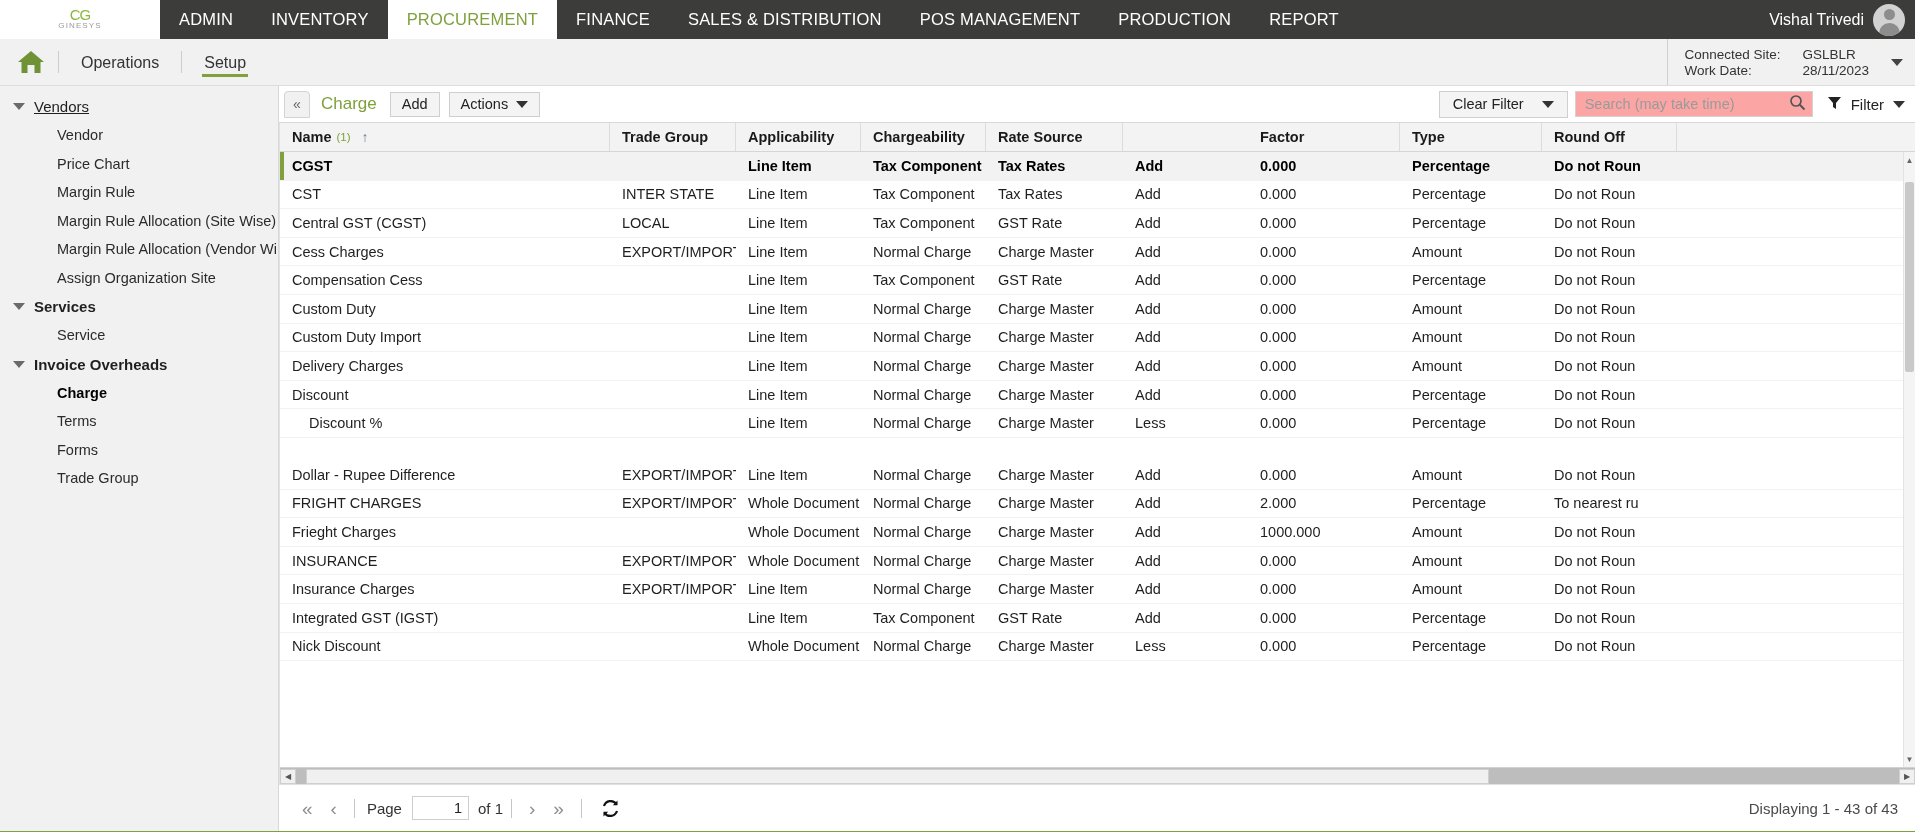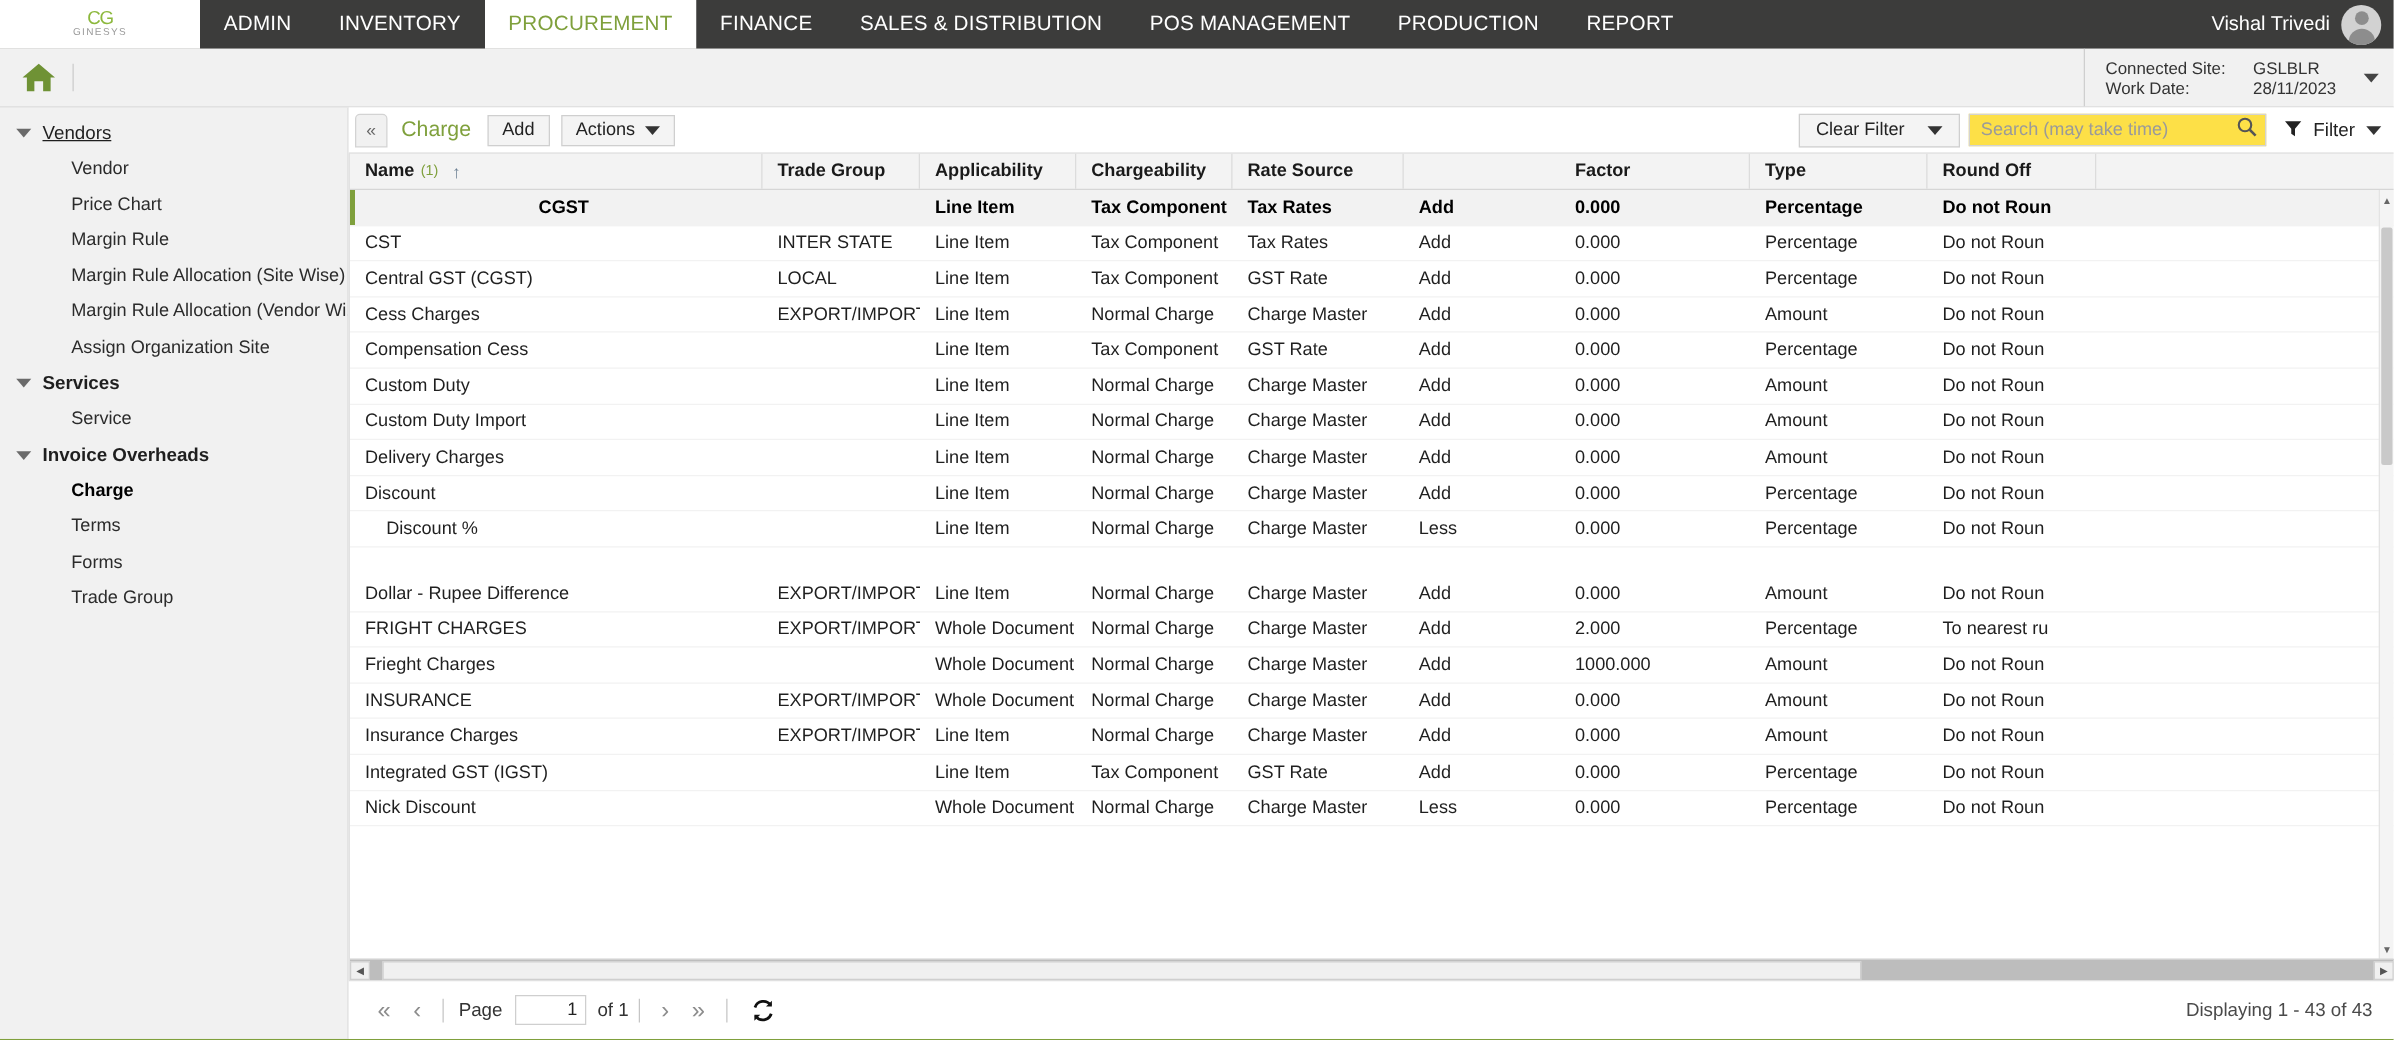--- a/index.html
+++ b/index.html
@@ -263,21 +263,21 @@
     margin-left: auto;
     display: flex;
     align-items: center;
     gap: 0;
     padding-right: 10px;
   }
   .search-box {
     width: 238px;
     height: 26px;
     border: 1px solid #d3d3d3;
-    background: #fde047;
+    background: #fca5a5;
     display: flex;
     align-items: center;
     padding: 0 6px 0 9px;
     margin-left: 7px;
   }
   .search-box input {
     border: none;
     outline: none;
     flex: 1;
     font-size: 14.5px;
@@ -492,20 +492,25 @@
   </div>
 </div>
 
 <div class="subbar">
   <div class="home-icon">
     <svg width="30" height="28" viewBox="0 0 30 28">
       <path d="M15 3 L28 14 L24.5 14 L24.5 25 L18.5 25 L18.5 17 L11.5 17 L11.5 25 L5.5 25 L5.5 14 L2 14 Z" fill="#6f9235"></path>
     </svg>
   </div>
   <div class="vdiv"></div>
+  <div id="subtabs" style="display:flex;align-items:center;">
+      <div class="subtab">Operations</div>
+      <div class="vdiv"></div>
+      <div class="subtab active">Setup</div>
+    </div>
   <div class="site-info">
     <div class="site-info-lines">
       <div class="site-line">
         <span class="lbl">Connected Site:</span>
         <span>GSLBLR</span>
       </div>
       <div class="site-line">
         <span class="lbl">Work Date:</span>
         <span>28/11/2023</span>
       </div>
@@ -609,21 +614,21 @@
             <span>Type</span>
           </div>
           <div class="gh" style="width: 135px;">
             <span>Round Off</span>
           </div>
         </div>
       <div class="grid-body">
         <div id="grid-rows">
             <div class="grow selected" style="position: relative;">
               <div class="sel-bar"></div>
-              <div class="gc" style="width: 330px; text-align: center;">CGST</div>
+              <div class="gc" style="width: 330px;">CGST</div>
               <div class="gc" style="width: 126px;"></div>
               <div class="gc" style="width: 125px;">Line Item</div>
               <div class="gc" style="width: 125px;">Tax Component</div>
               <div class="gc" style="width: 137px;">Tax Rates</div>
               <div class="gc" style="width: 125px;">Add</div>
               <div class="gc" style="width: 152px;">0.000</div>
               <div class="gc" style="width: 142px;">Percentage</div>
               <div class="gc" style="width: 135px;">Do not Roun</div>
             </div>
             <div class="grow" style="position: relative;">

